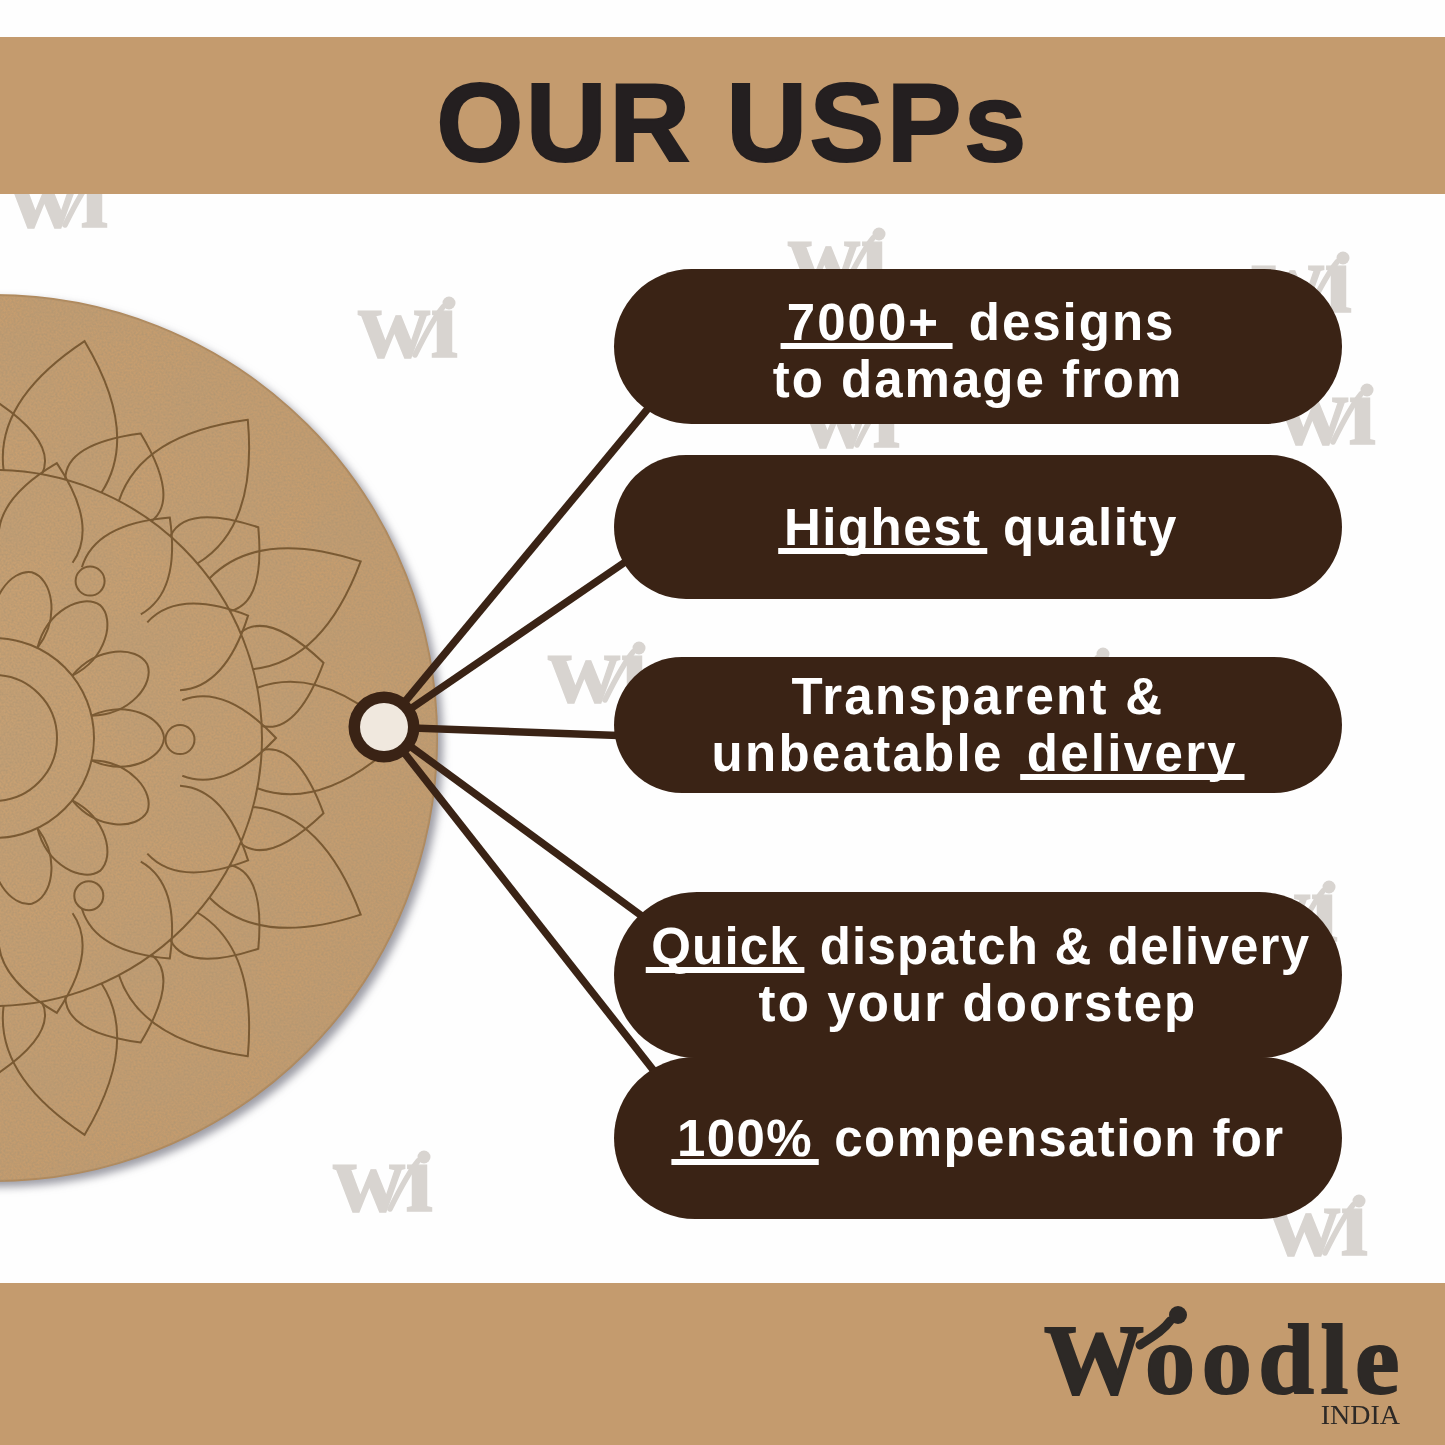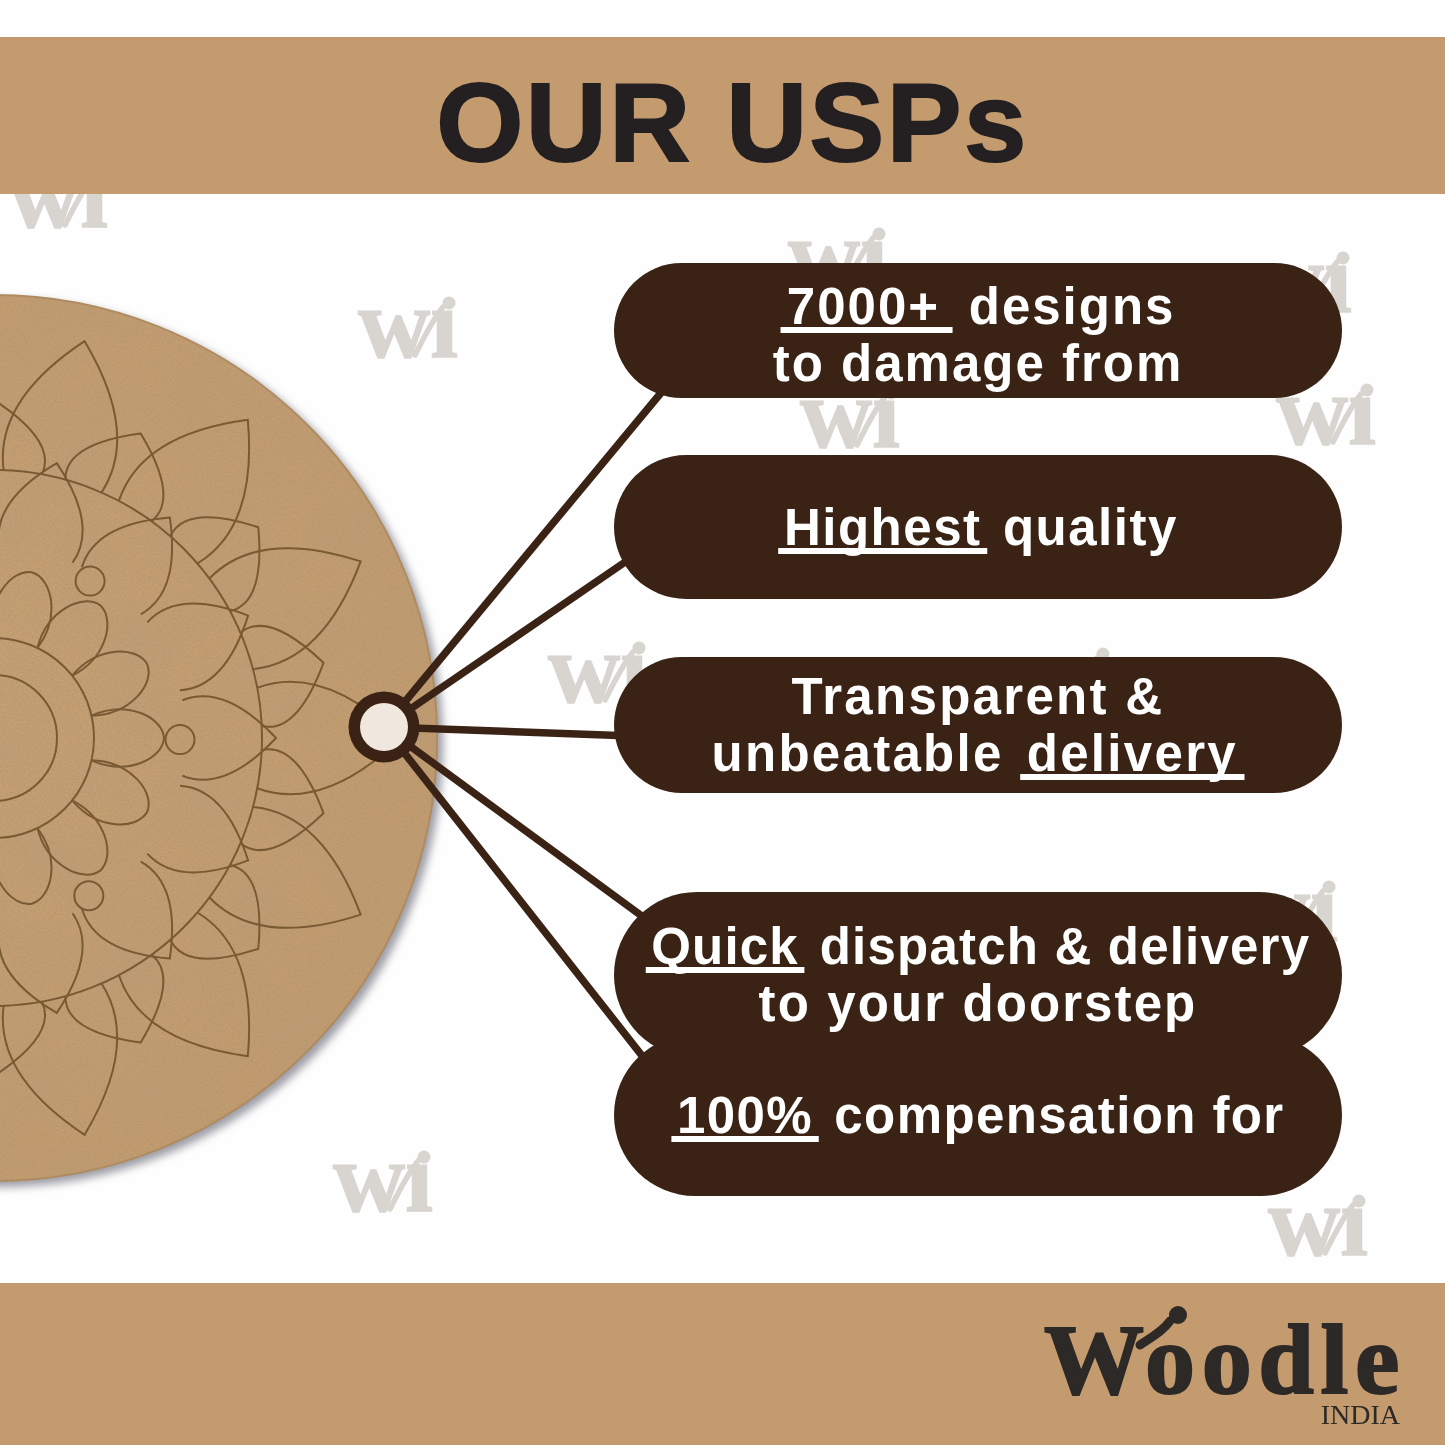--- a/index.html
+++ b/index.html
@@ -8,25 +8,25 @@
   .band{position:absolute;left:0;width:1445px;background:#c49b6e;z-index:6;}
   #bandtop{top:37px;height:157px;}
   #bandbot{top:1283px;height:162px;}
   #title{position:absolute;left:0;top:37px;width:1445px;height:157px;z-index:7;
          display:flex;align-items:center;justify-content:center;
          font-size:112px;font-weight:700;color:#241f20;letter-spacing:2.5px;-webkit-text-stroke:2px #241f20;padding-top:7px;padding-left:10px;}
   .pill{position:absolute;left:614px;width:728px;background:#3a2315;z-index:4;
         display:flex;flex-direction:column;align-items:center;justify-content:center;box-sizing:border-box;
         color:#ffffff;font-weight:700;font-size:51px;line-height:57px;text-align:center;
         white-space:nowrap;}
-  #p1{top:263px;height:135px;border-radius:82px;letter-spacing:2px;padding-top:8px;}
+  #p1{top:269px;height:155px;border-radius:82px;letter-spacing:2px;padding-top:8px;}
   #p2{top:455px;height:144px;border-radius:82px;letter-spacing:1.5px;}
   #p3{top:657px;height:136px;border-radius:81px;letter-spacing:2.3px;}
   #p4{top:892px;height:166px;border-radius:83px;letter-spacing:1.2px;}
-  #p5{top:1034px;height:162px;border-radius:81px;letter-spacing:1.4px;}
+  #p5{top:1057px;height:162px;border-radius:81px;letter-spacing:1.4px;}
   .u{text-decoration:underline;text-decoration-thickness:6px;text-underline-offset:3px;
      text-decoration-skip-ink:none;}
   #wmsvg{position:absolute;left:0;top:0;z-index:1;}
   #discsvg{position:absolute;left:0;top:0;z-index:2;}
   #linksvg{position:absolute;left:0;top:0;z-index:3;}
   #logosvg{position:absolute;left:0;top:0;z-index:8;}
 </style>
 </head>
 <body>
 <div class="page">

